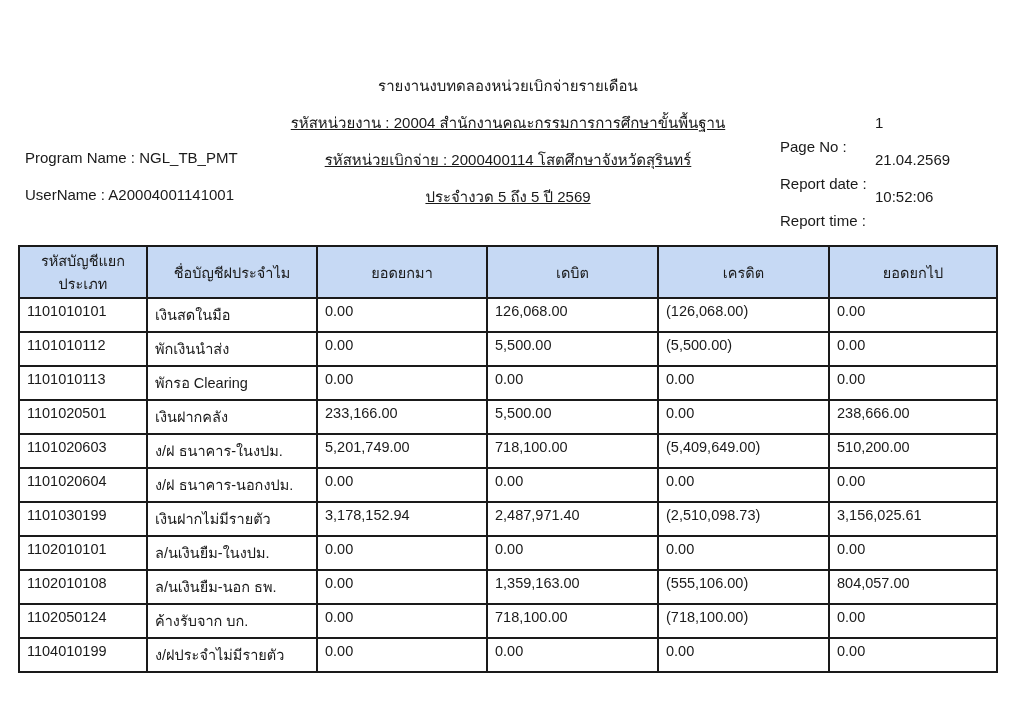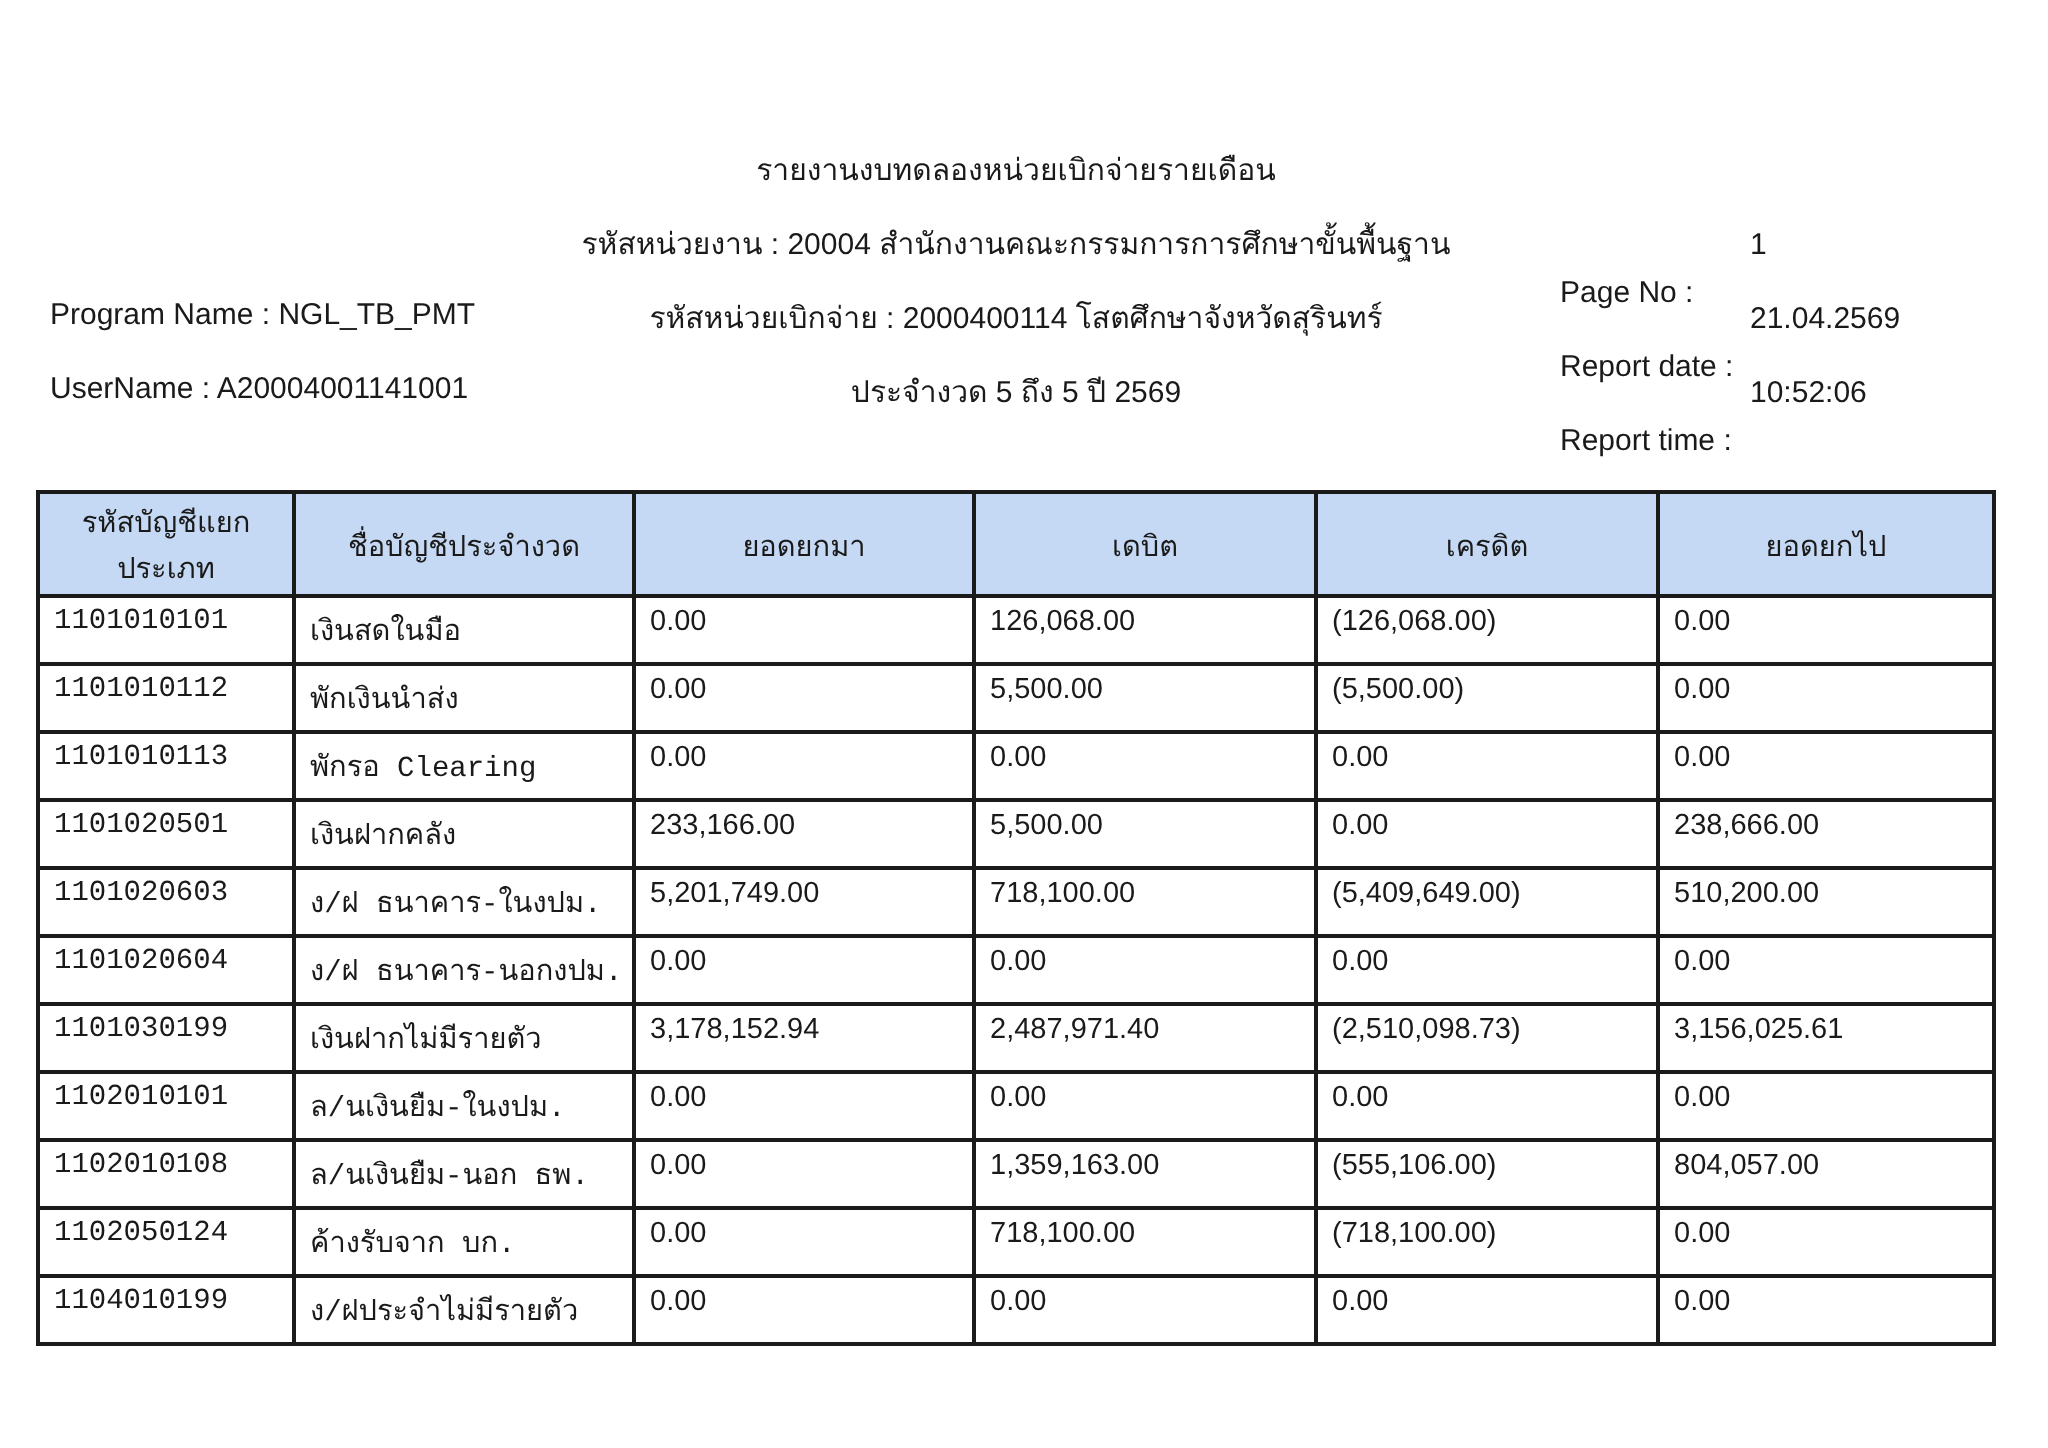--- a/index.html
+++ b/index.html
@@ -19,21 +19,21 @@
   }
   .hdr-line{
     position:absolute;
     left:0;width:1016px;
     font-size:15px;
     line-height:20px;
     white-space:nowrap;
   }
   .hdr-title{top:76px;text-align:center;}
   .hdr-left{position:absolute;left:25px;margin-top:35px;}
-  .hdr-center{position:absolute;left:0;width:100%;text-align:center;}
+  .hdr-center{position:absolute;left:0;width:100%;text-align:center;text-decoration:underline;}
   .hdr-right-label{position:absolute;left:780px;margin-top:24px;}
   .hdr-right-value{position:absolute;left:875px;}
   .line2{top:113px;}
   .line3{top:150px;}
   .line4{top:187px;}
 
   table.report{
     position:absolute;
     top:245px;left:18px;
     width:978px;
@@ -53,21 +53,21 @@
   table.report td{
     border:2px solid var(--border-col);
     height:34px;
     font-size:14.5px;
     vertical-align:top;
     padding:4px 7px 2px 7px;
     white-space:nowrap;
     overflow:hidden;
   }
   table.report td.num{text-align:left;}
-  table.report td.txt{text-align:left;font-family:Liberation Mono, monospace;}
+  table.report td.txt{text-align:left;}
 </style>
 </head>
 <body>
 
 <div class="hdr-line hdr-title">รายงานงบทดลองหน่วยเบิกจ่ายรายเดือน</div>
 
 <div class="hdr-line line2">
   <span class="hdr-left">Program Name : NGL_TB_PMT</span>
   <span class="hdr-center">รหัสหน่วยงาน : 20004 สำนักงานคณะกรรมการการศึกษาขั้นพื้นฐาน</span>
   <span class="hdr-right-label">Page No :</span>
@@ -92,21 +92,21 @@
     <col style="width:128px">
     <col style="width:170px">
     <col style="width:170px">
     <col style="width:171px">
     <col style="width:171px">
     <col style="width:168px">
   </colgroup>
   <thead>
     <tr>
       <th>รหัสบัญชีแยกประเภท</th>
-      <th>ชื่อบัญชีประจำงวด</th>
+      <th>ชื่อบัญชีฝประจำไม</th>
       <th>ยอดยกมา</th>
       <th>เดบิต</th>
       <th>เครดิต</th>
       <th>ยอดยกไป</th>
     </tr>
   </thead>
   <tbody id="report-body">
       <tr>
         <td class="txt">1101010101</td>
         <td class="txt">เงินสดในมือ</td>

